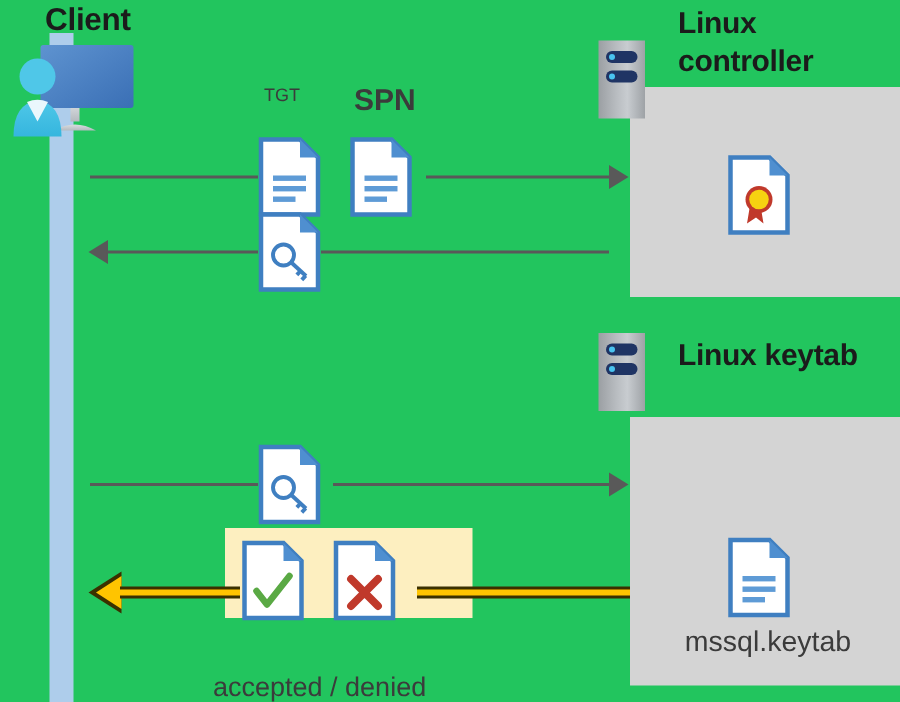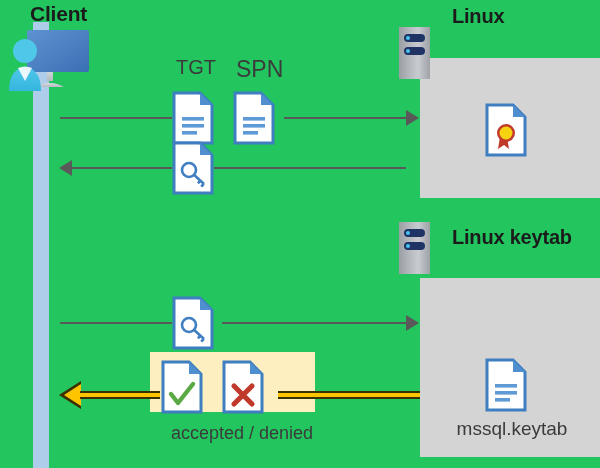--- a/index.html
+++ b/index.html
@@ -39,23 +39,23 @@
     font-size:20px;
     line-height:25px;
     width:148px;
   }
   .caption{
     font-size:18px;
     color:#3b3b3b;
     letter-spacing:0px;
   }
   #accepted-denied{
-    left:142px; top:423px;
+    left:142px; top:448px;
     width:200px;
-    text-align:center;
+    text-align:left;
   }
   #keytab-label{
     left:432px; top:418px;
     width:160px;
     text-align:center;
     font-size:19px;
     color:#3b3b3b;
   }
 
   
@@ -193,20 +193,21 @@
       <path d="M13 43 l7 13 l7 -13 q-7 -3 -14 0 z" fill="#eaf7fc"></path>
     </svg>
   </div>
 
   <div class="abs server-tower" id="dc-tower">
     <div class="pill p1"></div>
     <div class="pill p2"></div>
   </div>
   <div class="abs title-bold" id="dc-title">
     <div>Linux</div>
+    <div>controller</div>
   </div>
 
   <div class="doc" style="left:485px; top:103px;">
     <svg viewBox="0 0 42 54">
       <path d="M2 2 h26 l12 12 v38 h-38 z" fill="#ffffff" stroke="#3f7fc1" stroke-width="3"></path>
       <path d="M28 2 l12 12 h-12 z" fill="#4f8fd0"></path>
 
       <path d="M15 34 l-2 12 l6 -4 l5 4 l-2 -12 z" fill="#c0392b"></path>
       <circle cx="21" cy="30" r="9" fill="#c0392b"></circle>
       <circle cx="21" cy="30" r="6.5" fill="#f6d211"></circle>
@@ -224,22 +225,22 @@
     <svg viewBox="0 0 42 54">
       <path d="M2 2 h26 l12 12 v38 h-38 z" fill="#ffffff" stroke="#3f7fc1" stroke-width="3"></path>
       <path d="M28 2 l12 12 h-12 z" fill="#4f8fd0"></path>
       <rect x="10" y="26" width="22" height="3.6" fill="#5e9bd6"></rect>
       <rect x="10" y="33" width="22" height="3.6" fill="#5e9bd6"></rect>
       <rect x="10" y="40" width="15" height="3.6" fill="#5e9bd6"></rect>
     </svg>
   </div>
   <div class="abs caption" id="keytab-label">mssql.keytab</div>
 
-  <div class="abs caption title-bold" style="left:176px; top:56px; font-size:20px; color:#3b3b3b; font-weight:normal;">TGT</div>
-  <div class="abs caption" style="left:236px; top:56px; font-size:23px; color:#3b3b3b;">SPN</div>
+  <div class="abs caption title-bold" style="left:176px; top:56px; font-size:12px; color:#3b3b3b; font-weight:normal;">TGT</div>
+  <div class="abs caption" style="left:236px; top:56px; font-size:20px; color:#3b3b3b;font-weight:bold;">SPN</div>
 
   <div class="abs line" style="left:60px; top:117px; width:112px;"></div>
 
   <div class="doc" style="left:172px; top:91px;">
     <svg viewBox="0 0 42 54">
       <path d="M2 2 h26 l12 12 v38 h-38 z" fill="#ffffff" stroke="#3f7fc1" stroke-width="3"></path>
       <path d="M28 2 l12 12 h-12 z" fill="#4f8fd0"></path>
       <rect x="10" y="26" width="22" height="3.6" fill="#5e9bd6"></rect>
       <rect x="10" y="33" width="22" height="3.6" fill="#5e9bd6"></rect>
       <rect x="10" y="40" width="15" height="3.6" fill="#5e9bd6"></rect>

